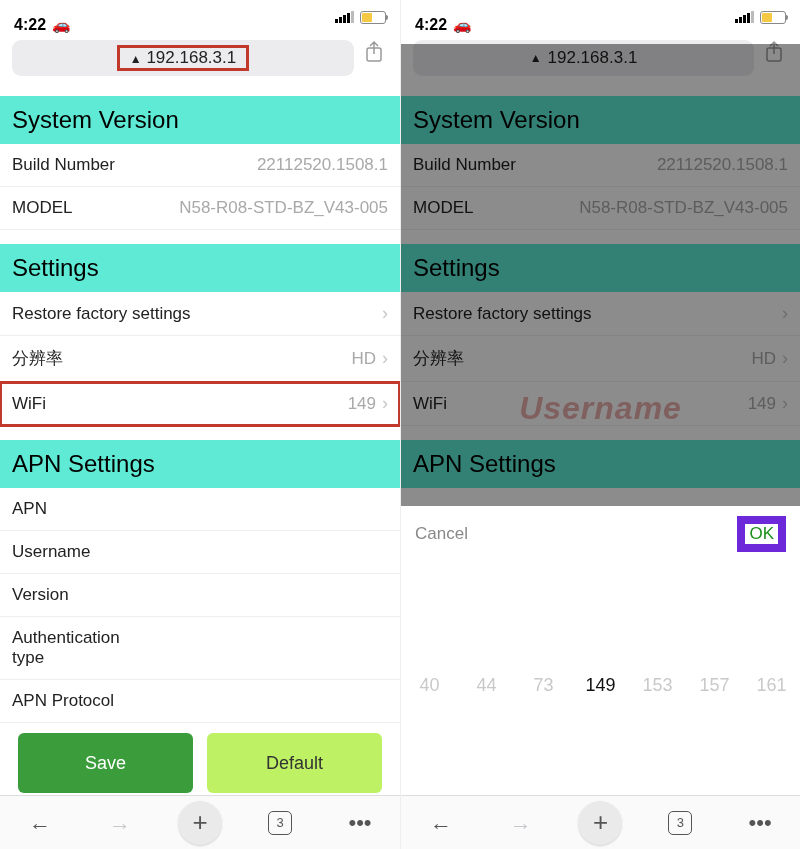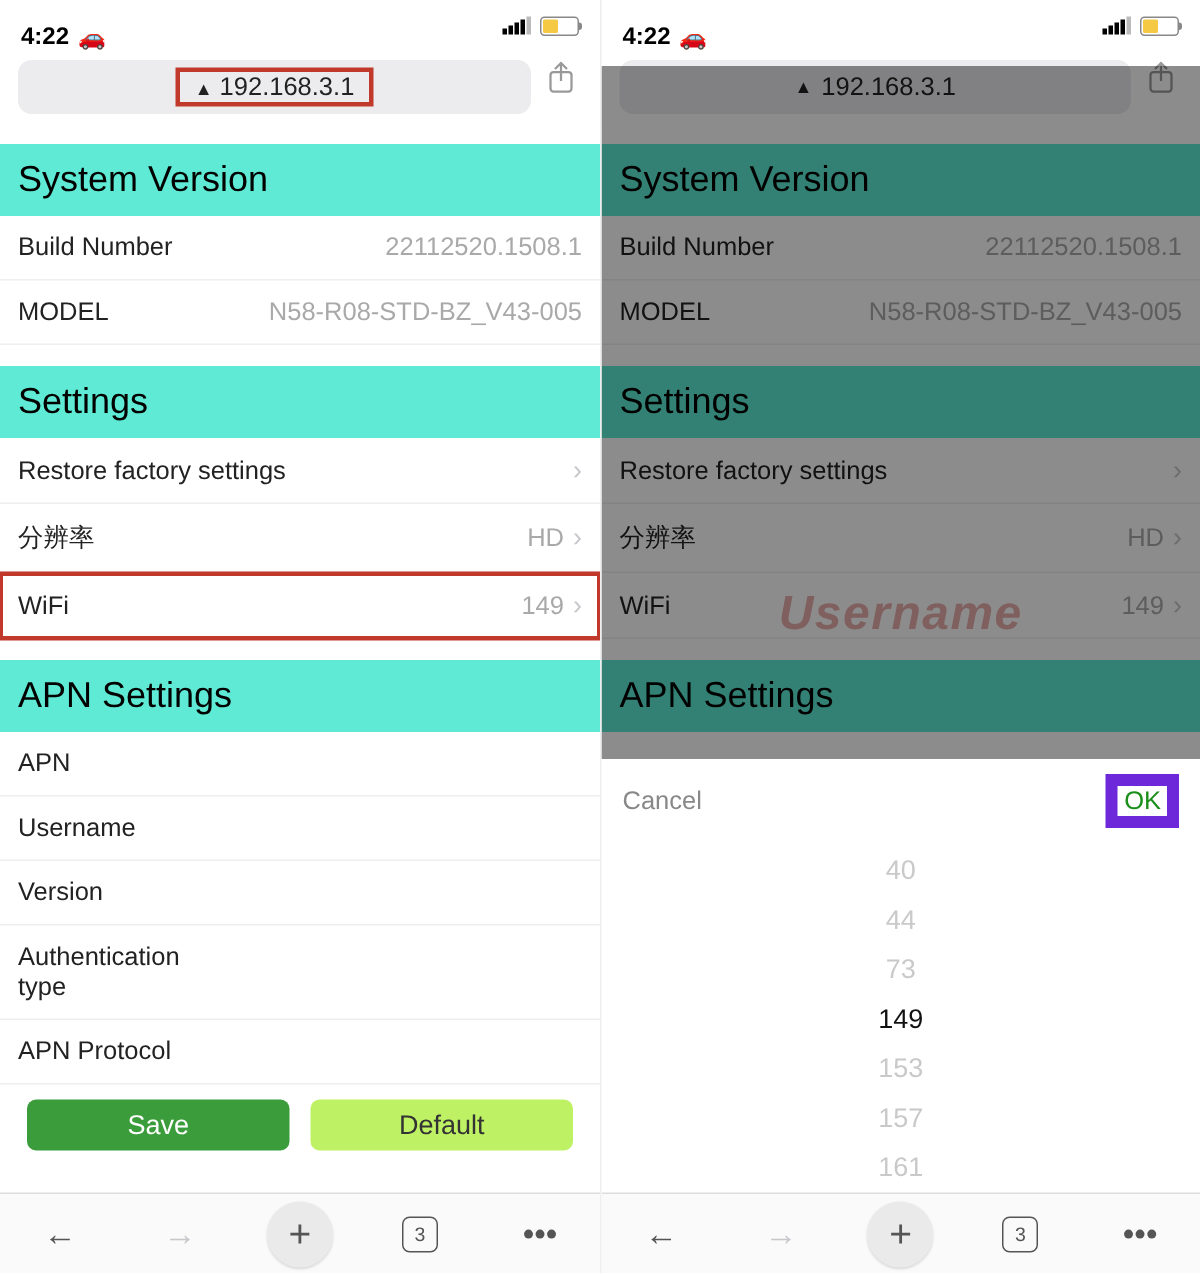--- a/index.html
+++ b/index.html
@@ -78,21 +78,21 @@
   .row .label { color:#222; }
   .row .value { color:#a9a9a9; }
   .chev { color:#c7c7cc; margin-left:6px; font-size:18px; }
   .row .right { display:flex; align-items:center; }
 
   .row-highlight { outline:3px solid #c0392b; outline-offset:-2px; }
 
   
   .btnrow { display:flex; gap:14px; padding:10px 18px 0 18px; }
   .btn {
-    flex:1; height:34px; border-radius:6px; display:flex;
+    flex:1; height:60px; border-radius:6px; display:flex;
     align-items:center; justify-content:center; font-size:18px;
   }
   .btn-save { background:#3a9c3a; color:#fff; }
   .btn-default { background:#bef264; color:#333; }
 
   
   .browserbar {
     position:absolute; bottom:0; left:0; right:0; height:54px;
     background:#fafafa; border-top:1px solid #ddd;
     display:flex; align-items:center; justify-content:space-around;
@@ -129,21 +129,21 @@
   }
   .picker-header {
     display:flex; justify-content:space-between; align-items:center;
     padding:10px 14px; font-size:17px;
   }
   .picker-cancel { color:#888; }
   .picker-ok { color:#1a8f1a; }
   .picker-ok-box { border:8px solid #6d28d9; padding:0 4px; }
   .picker-list {
     position:relative; height:calc(100% - 44px); overflow:hidden;
-    display:flex; flex-direction:column; align-items:center;
+    display:flex; flex-direction:row; align-items:center;
     padding-top:2px;
   }
   .picker-item {
     height:33px; line-height:33px; font-size:18px; color:#c9c9c9;
     text-align:center; width:100%;
   }
   .picker-item.sel { color:#111; }
 
   
   .gap { height:14px; background:#fff; }

